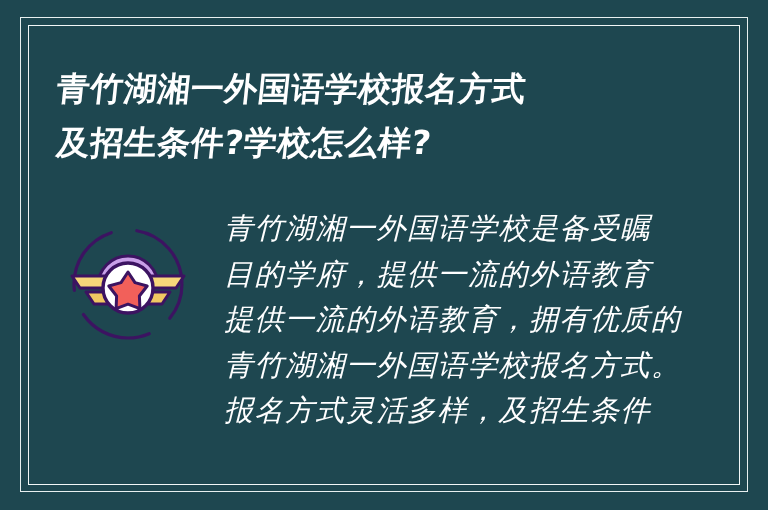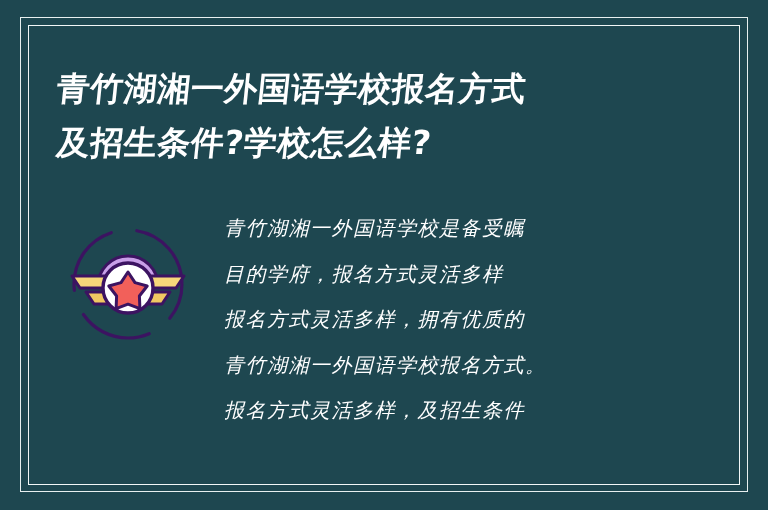--- a/index.html
+++ b/index.html
@@ -71,21 +71,21 @@
   
   .body-block {
     position: absolute;
     left: 224px;
     top: 206px;
     width: 430px;
   }
   .body-line {
     color: #ffffff;
     font-family: "DejaVu Serif", "Liberation Serif", serif;
-    font-size: 20px;
+    font-size: 29px;
     line-height: 45.5px;
     letter-spacing: 1.5px;
     white-space: nowrap;
     font-style: italic;
   }
 </style>
 </head>
 <body>
 
 <div id="poster">
@@ -123,19 +123,19 @@
                L 66 86.2
                L 54.1 90.6
                L 54.6 78.0
                L 46.8 68.0
                L 59.0 64.6 Z" fill="#f2605a" stroke="#3c1361" stroke-width="3" stroke-linejoin="round"></path>
     </svg>
   </div>
 
   <div class="body-block">
     <div class="body-line">青竹湖湘一外国语学校是备受瞩</div>
-    <div class="body-line">目的学府，报名方式灵活多样</div>
-    <div class="body-line">报名方式灵活多样，拥有优质的</div>
+    <div class="body-line">目的学府，提供一流的外语教育</div>
+    <div class="body-line">提供一流的外语教育，拥有优质的</div>
     <div class="body-line">青竹湖湘一外国语学校报名方式。</div>
     <div class="body-line">报名方式灵活多样，及招生条件</div>
   </div>
 
 </div>
 
 </body></html>

